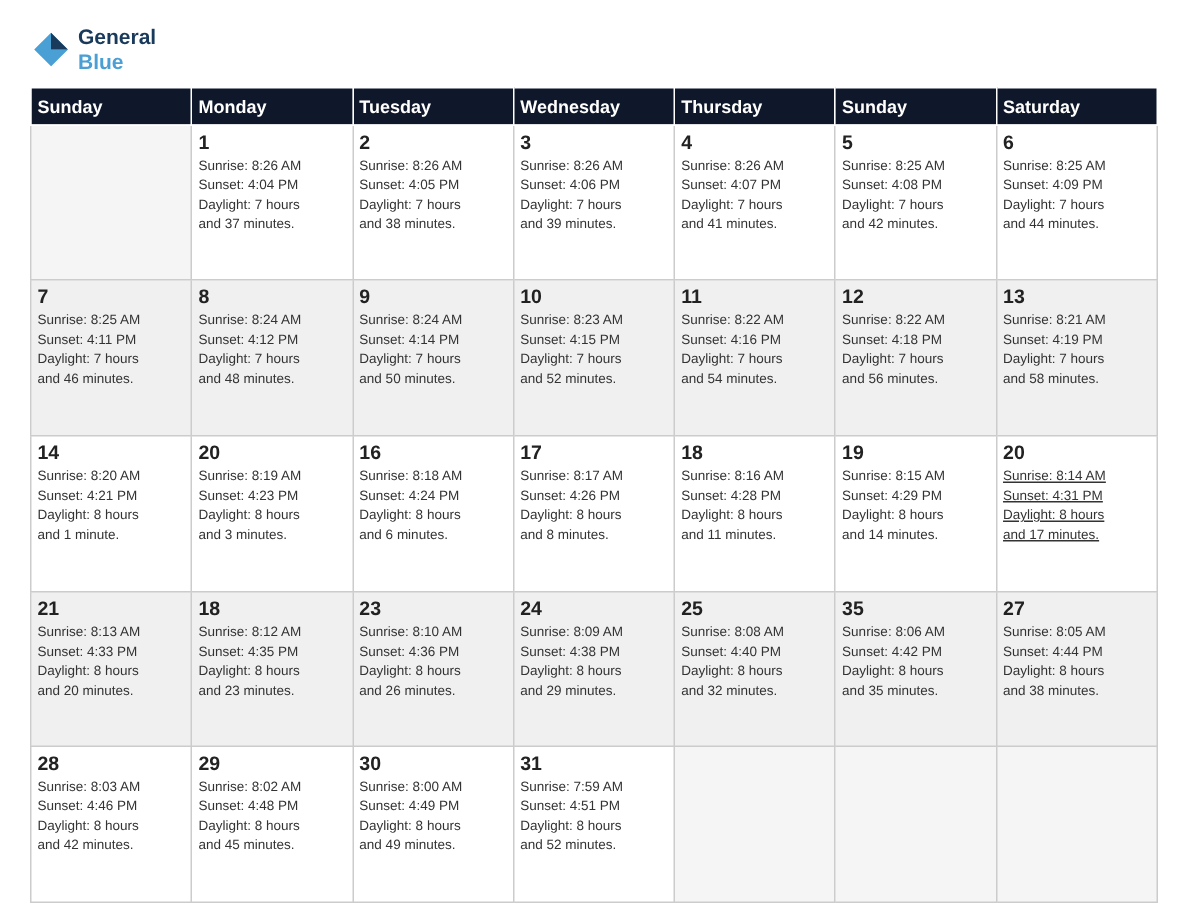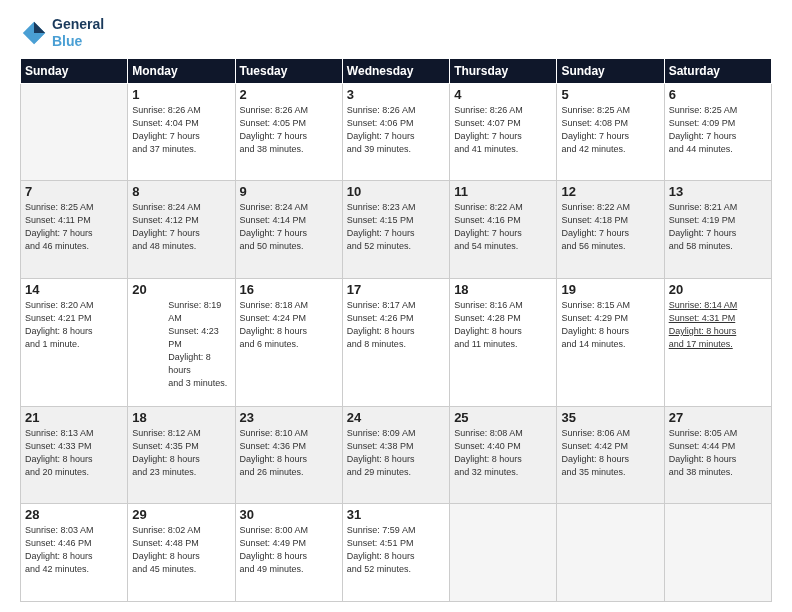--- a/index.html
+++ b/index.html
@@ -223,21 +223,21 @@
         <tr>
           <td>
             <div class="day-number">14</div>
             <div class="cell-info" style="white-space: pre-line;">Sunrise: 8:20 AM
 Sunset: 4:21 PM
 Daylight: 8 hours
 and 1 minute.</div>
           </td>
           <td>
             <div class="day-number">20</div>
-            <div class="cell-info" style="white-space: pre-line; margin-left: 36px;">Sunrise: 8:19 AM
+            <div class="cell-info" style="white-space: pre-line;">Sunrise: 8:19 AM
 Sunset: 4:23 PM
 Daylight: 8 hours
 and 3 minutes.</div>
           </td>
           <td>
             <div class="day-number">16</div>
             <div class="cell-info" style="white-space: pre-line;">Sunrise: 8:18 AM
 Sunset: 4:24 PM
 Daylight: 8 hours
 and 6 minutes.</div>

